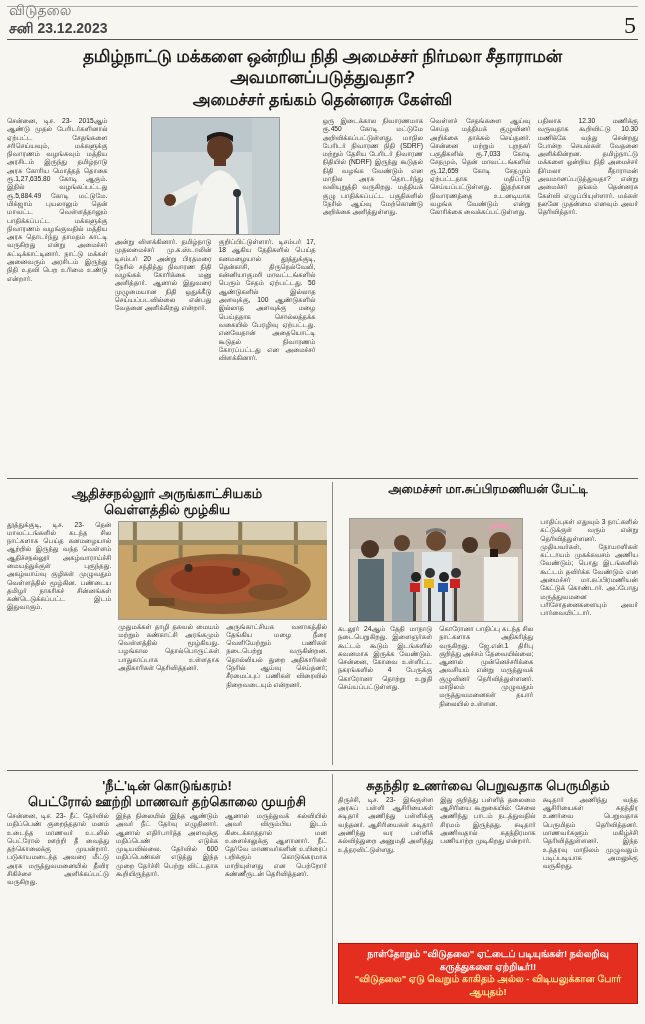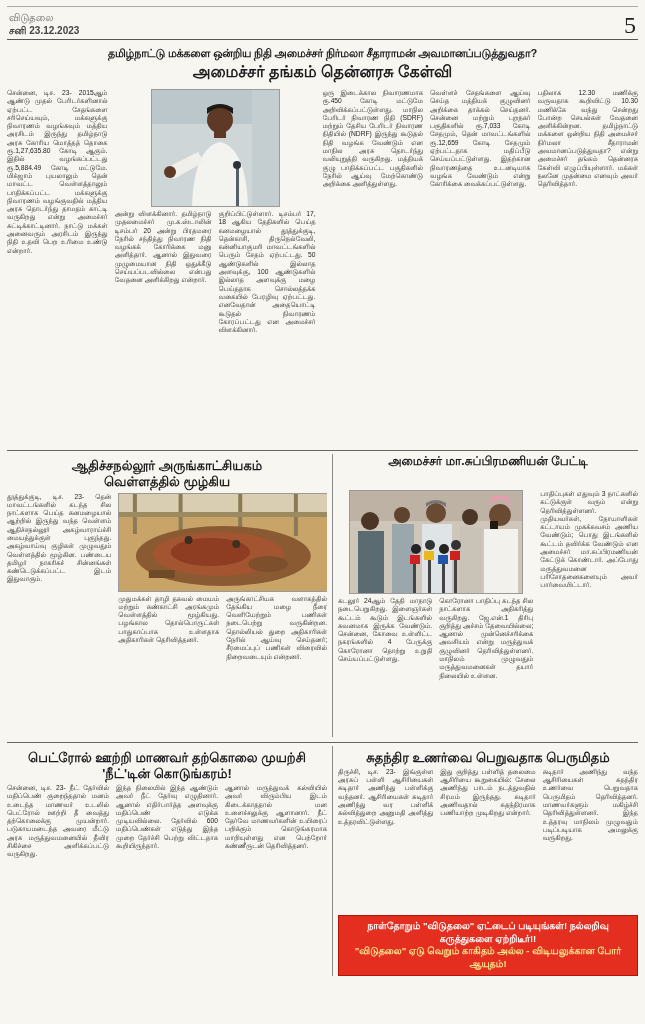--- a/index.html
+++ b/index.html
@@ -6,25 +6,25 @@
   .page{
     position:relative;width:645px;height:1024px;margin:0 auto;
     background:#f8f6f1;color:#1c1c1c;overflow:hidden;box-sizing:border-box;
     padding:6px 7px 0 7px;
     font-family:"Liberation Sans","DejaVu Sans",sans-serif;
   }
   
   .hdr{border-top:1px solid #aaa;border-bottom:1px solid #555;
        display:flex;justify-content:space-between;align-items:flex-end;
        padding:3px 2px 2px 2px;height:34px;box-sizing:border-box;}
-  .mast{font-size:10px;color:#6d6d6d;line-height:1.25;}
+  .mast{font-size:14px;color:#6d6d6d;line-height:1.25;}
   .mast .dt{color:#444;font-weight:bold;text-align:center;}
   .pageno{font-family:"Liberation Serif","DejaVu Serif",serif;font-size:24px;line-height:1;color:#222;}
   
-  .h-lead{font-size:11px;font-weight:bold;text-align:center;margin:7px 0 2px 0;letter-spacing:-.2px;}
+  .h-lead{font-size:17px;font-weight:bold;text-align:center;margin:7px 0 2px 0;letter-spacing:-.2px;}
   .h-sub{font-size:16px;font-weight:bold;text-align:center;margin:0 0 6px 0;}
   .h-sec{font-size:13px;font-weight:bold;text-align:center;line-height:1.25;margin:4px 0 2px 0;}
   .h-sec2{font-size:12px;font-weight:bold;text-align:center;margin:0 0 21px 0;}
   
   .cols{display:flex;gap:7px;min-height:0;}
   .col{flex:1;font-size:6.7px;line-height:1.24;text-align:justify;overflow:hidden;color:#222;}
   .group{display:flex;flex-direction:column;min-height:0;}
   .group .cols{flex:1;}
   .g2{flex:2;}
   .body{overflow:hidden;}
@@ -166,22 +166,22 @@
         <div class="col">பாதிப்புகள் எதுவும் 3 நாட்களில் கட்டுக்குள் வரும் என்று தெரிவித்துள்ளனர். முதியவர்கள், நோயாளிகள் கட்டாயம் முகக்கவசம் அணிய வேண்டும்; பொது இடங்களில் கூட்டம் தவிர்க்க வேண்டும் என அமைச்சர் மா.சுப்பிரமணியன் கேட்டுக் கொண்டார். அப்போது மருத்துவமனை பரிசோதனைகளையும் அவர் பார்வையிட்டார்.</div>
       </div>
     </div>
   </div>
 
   <hr class="hrule">
 
   <div class="row">
     <div class="half-l">
       <div class="h-sec">
+        <div>'நீட்'டின் கொடுங்கரம்!</div>
         <div>பெட்ரோல் ஊற்றி மாணவர் தற்கொலை முயற்சி</div>
-        <div>'நீட்'டின் கொடுங்கரம்!</div>
       </div>
       <div class="body neet-body cols">
         <div class="col">சென்னை, டிச. 23- நீட் தேர்வில் மதிப்பெண் குறைந்ததால் மனம் உடைந்த மாணவர் உடலில் பெட்ரோல் ஊற்றி தீ வைத்து தற்கொலைக்கு முயன்றார். படுகாயமடைந்த அவரை மீட்டு அரசு மருத்துவமனையில் தீவிர சிகிச்சை அளிக்கப்பட்டு வருகிறது.</div>
         <div class="col">இந்த நிலையில் இந்த ஆண்டும் அவர் நீட் தேர்வு எழுதினார். ஆனால் எதிர்பார்த்த அளவுக்கு மதிப்பெண் எடுக்க முடியவில்லை. தேர்வில் 600 மதிப்பெண்கள் எடுத்து இந்த முறை தேர்ச்சி பெற்று விட்டதாக கூறியிருந்தார்.</div>
         <div class="col">ஆனால் மருத்துவக் கல்வியில் அவர் விரும்பிய இடம் கிடைக்காததால் மன உளைச்சலுக்கு ஆளானார். நீட் தேர்வே மாணவர்களின் உயிரைப் பறிக்கும் கொடுங்கரமாக மாறியுள்ளது என பெற்றோர் கண்ணீருடன் தெரிவித்தனர்.</div>
       </div>
     </div>
     <div class="vrule"></div>
     <div class="half-r">
       <div class="h-sec">

